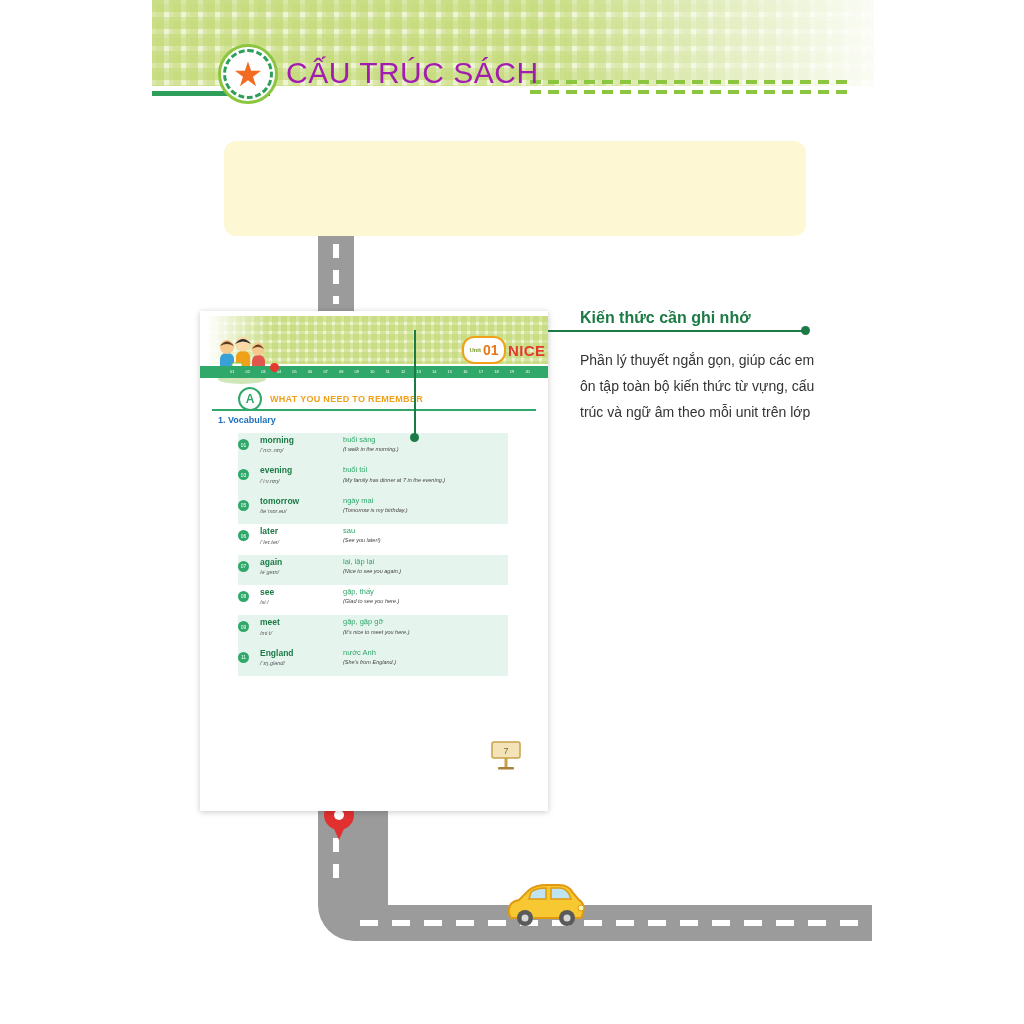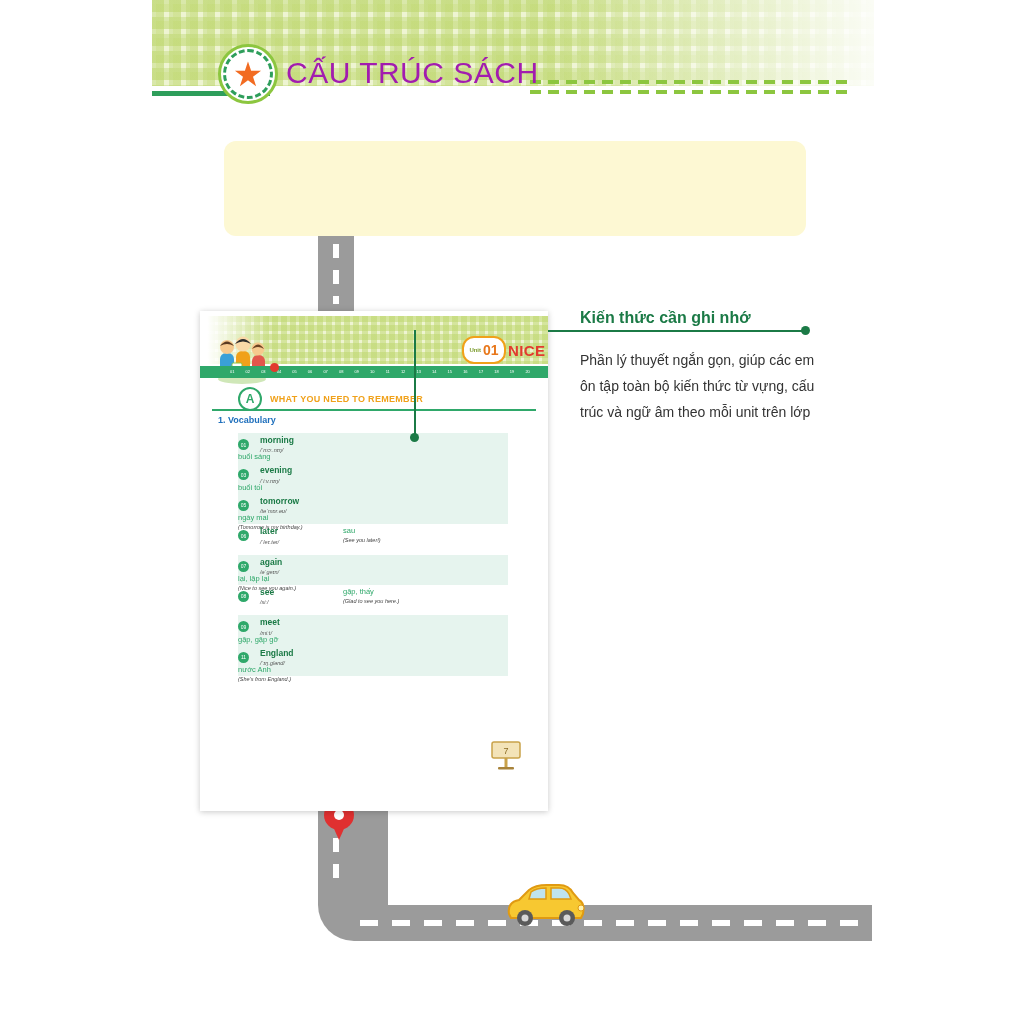--- a/index.html
+++ b/index.html
@@ -375,21 +375,21 @@
     width: 270px;
   }
   .vocab-row {
     position: relative;
     height: 30.4px;
     display: flex;
     align-items: flex-start;
     padding-top: 3px;
     box-sizing: border-box;
   }
-  .vocab-row.alt { background: #e6f4ee; flex-direction: column; }
+  .vocab-row.alt { background: #e6f4ee; }
   .vocab-num {
     position: absolute;
     left: 0;
     top: 6px;
     width: 11px;
     height: 11px;
     border-radius: 50%;
     background: #2fa86a;
     color: #fff;
     font-size: 5px;

